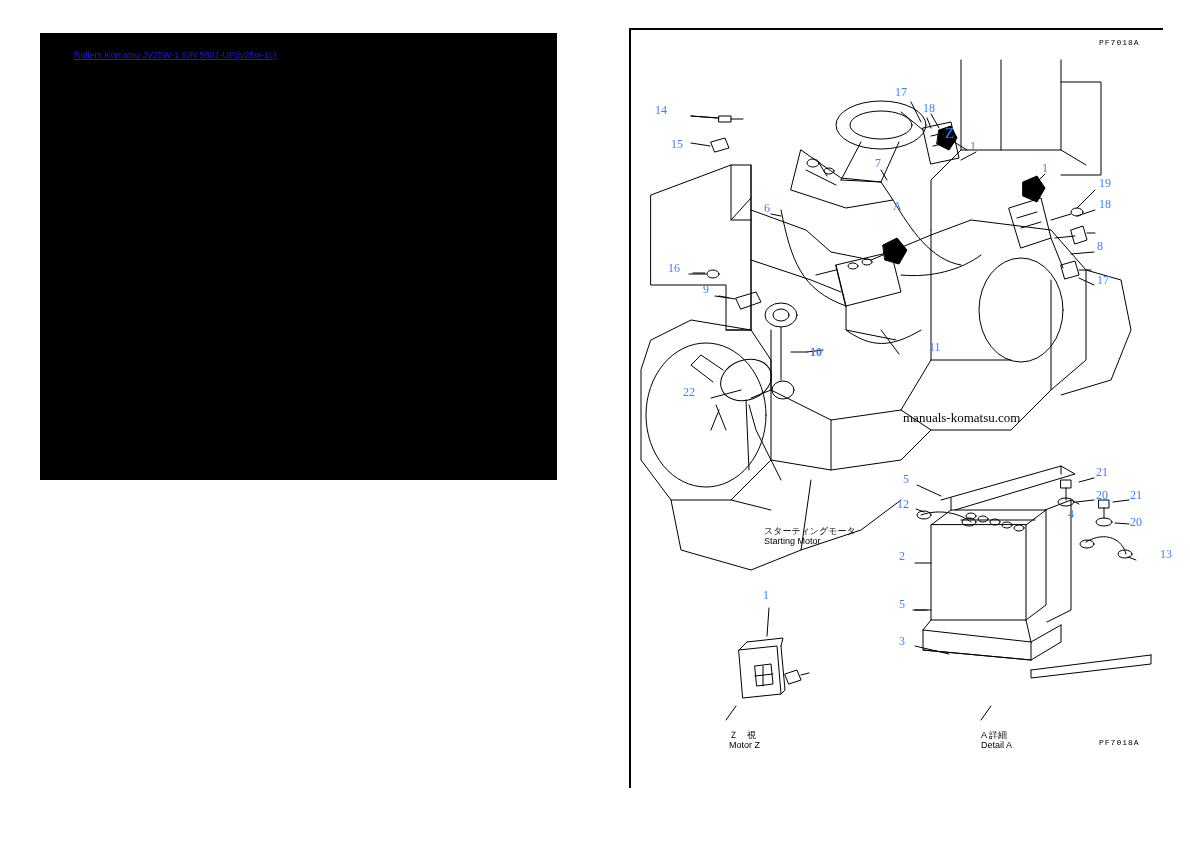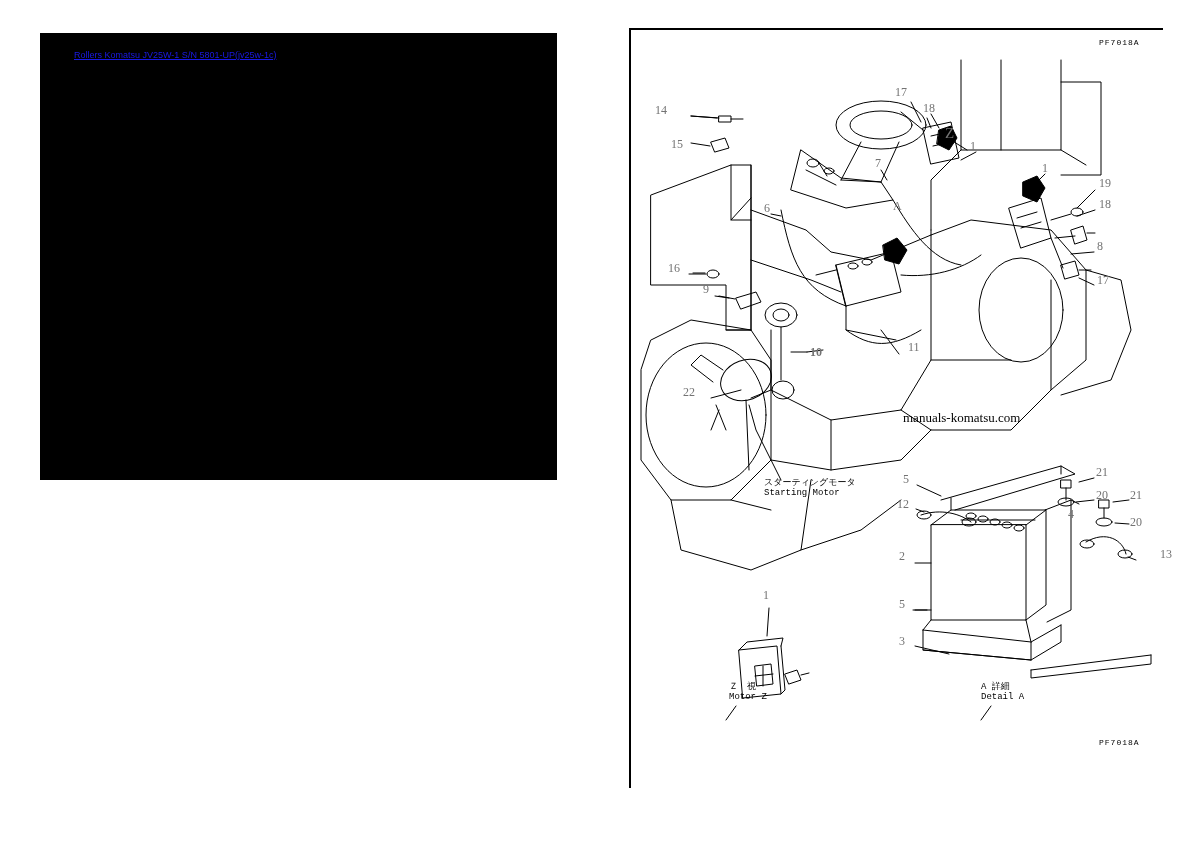--- a/index.html
+++ b/index.html
@@ -6,22 +6,22 @@
   body{width:1190px;height:842px;position:relative;font-family:"Liberation Sans",sans-serif;overflow:hidden;}
 
   
   #left-panel{position:absolute;left:40px;top:33px;width:517px;height:447px;background:#000000;}
   #left-link{position:absolute;left:42px;top:50px;font-size:9px;color:#1a1ae6;text-decoration:underline;white-space:nowrap;font-family:"Liberation Sans",sans-serif;cursor:pointer;padding-left:32px;}
 
   
   #diagram-panel{position:absolute;left:629px;top:28px;width:534px;height:760px;background:#ffffff;border-left:2px solid #000;border-top:2px solid #000;box-sizing:border-box;}
   #diagram-svg{position:absolute;left:0;top:0;width:534px;height:760px;}
 
-  .num{position:absolute;color:#737373;font-size:12px;font-family:"Liberation Serif",serif;font-weight:normal;line-height:1;}
-  .lbl{position:absolute;color:#000;font-size:9px;font-family:Liberation Mono, monospace;line-height:1.15;white-space:pre;}
+  .num{position:absolute;color:#3b82f6;font-size:12px;font-family:"Liberation Serif",serif;font-weight:normal;line-height:1;}
+  .lbl{position:absolute;color:#000;font-size:9px;font-family:Liberation Sans, sans-serif;line-height:1.15;white-space:pre;margin-top:48px;}
   .wm{position:absolute;color:#000000;font-size:13px;font-family:"Liberation Serif",serif;}
   .code{position:absolute;color:#000;font-size:8px;font-family:"Liberation Mono",monospace;letter-spacing:1px;}
 </style>
 </head>
 <body>
 
 <div id="left-panel"></div>
 <a id="left-link" href="#">Rollers Komatsu JV25W-1 S/N 5801-UP(jv25w-1c)</a>
 
 <div id="diagram-panel">
@@ -228,21 +228,21 @@
   <span class="num" style="left:292px; top:72px;">18</span>
   <span class="num" style="left:339px; top:110px;">1</span>
   <span class="num" style="left:262px; top:170px;">A</span>
   <span class="num" style="left:314px; top:96px;font-size:15px;">Z</span>
   <span class="num" style="left:411px; top:132px;">1</span>
   <span class="num" style="left:468px; top:147px;">19</span>
   <span class="num" style="left:468px; top:168px;">18</span>
   <span class="num" style="left:466px; top:210px;">8</span>
   <span class="num" style="left:466px; top:244px;">17</span>
   <span class="num" style="left:179px; top:316px;font-weight:bold;">10</span>
-  <span class="num" style="left:248px; top:311px;padding-left:29px;">11</span>
+  <span class="num" style="left:269px; top:311px;padding-left:29px;">11</span>
   <span class="num" style="left:272px; top:443px;">5</span>
   <span class="num" style="left:266px; top:468px;">12</span>
   <span class="num" style="left:465px; top:436px;">21</span>
   <span class="num" style="left:465px; top:459px;">20</span>
   <span class="num" style="left:437px; top:478px;">4</span>
   <span class="num" style="left:499px; top:459px;">21</span>
   <span class="num" style="left:499px; top:486px;">20</span>
   <span class="num" style="left:498px; top:518px;margin-left:31px;">13</span>
   <span class="num" style="left:268px; top:520px;">2</span>
   <span class="num" style="left:268px; top:568px;">5</span>

